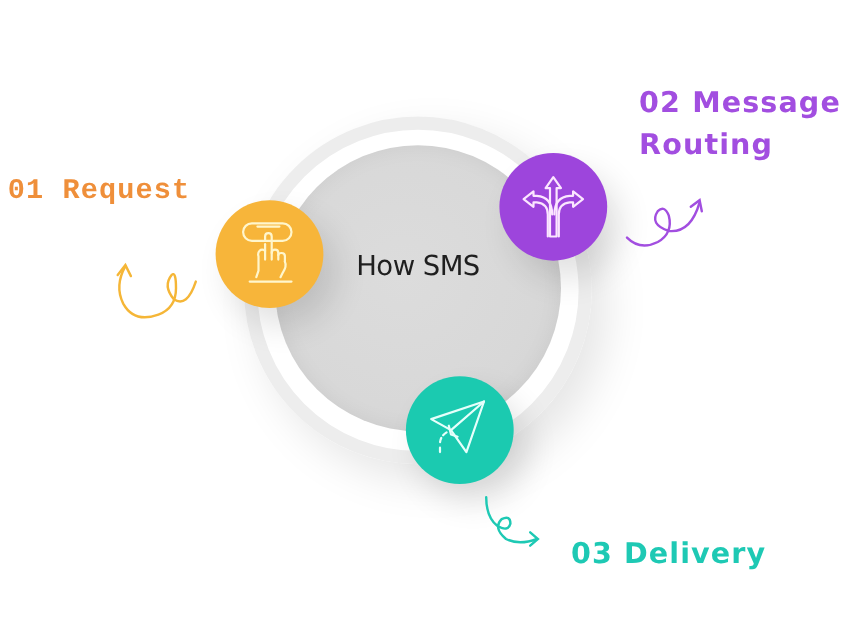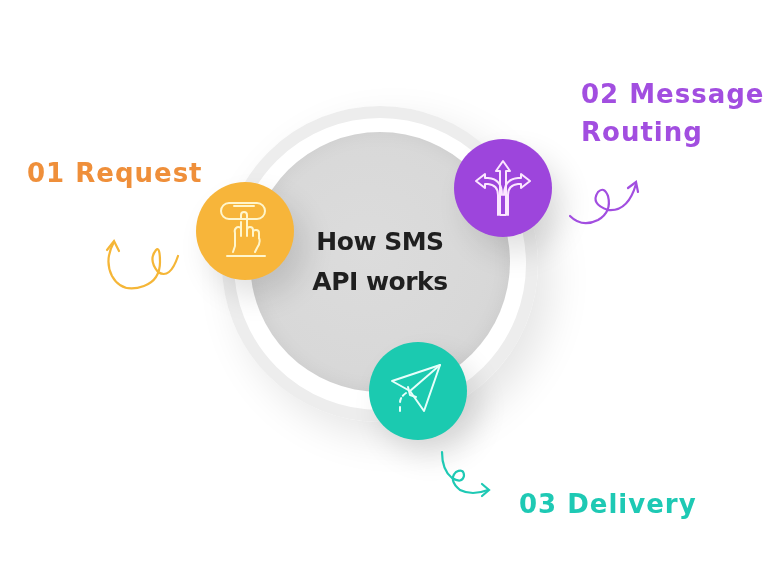--- a/index.html
+++ b/index.html
@@ -34,21 +34,21 @@
       width: 260px; height: 260px;
       border-radius: 50%;
       background: radial-gradient(circle at 45% 45%, #dcdcdc 0%, #d8d8d8 60%, #d2d2d2 100%);
       box-shadow: inset 0 0 20px rgba(0,0,0,0.05);
     }
     .hub-title {
       position: absolute;
       left: 280px; top: 222px;
       width: 200px;
       text-align: center;
-      font-weight: bold;
+      font-weight: normal;
       font-size: 25px;
       line-height: 40px;
       color: #1f1f1f;
       letter-spacing: -0.5px;
     }
     .step-circle {
       position: absolute;
       width: 98px; height: 98px;
       border-radius: 50%;
       box-shadow: 12px 16px 30px rgba(0,0,0,0.12);
@@ -62,40 +62,39 @@
     .c-delivery { left: 369px; top: 342px; background: #1bcab0; }
 
     .label {
       position: absolute;
       font-weight: bold;
       font-size: 26px;
       line-height: 38px;
       letter-spacing: 1px;
       white-space: nowrap;
     }
-    .l-request  { left: 27px;   top: 154px; }
+    .l-request  { left: 7px;   top: 154px; font-family: Liberation Mono, monospace; }
     .l-routing  { left: 581px; top: 75px; width: 190px; white-space: normal; }
     .l-delivery { left: 519px; top: 441px; margin-top: 44px; }
 
     .squiggle { position: absolute; overflow: visible; }
     .s-request  { left: 100px; top: 236px; }
     .s-routing  { left: 566px; top: 176px; }
     .s-delivery { left: 436px; top: 448px; }
   </style>
 </head>
 <body>
 
 <div class="stage">
 
   <div class="ring"></div>
   <div class="hub"></div>
 
   <div class="hub-title">
     <div>How SMS</div>
-    <div>API works</div>
   </div>
 
   <div class="step-circle c-request">
     <svg width="56" height="62" viewBox="0 0 56 62" fill="none" stroke="#fff6cc" stroke-width="2" stroke-linecap="round" stroke-linejoin="round">
       <rect x="4" y="3" width="44" height="16" rx="8"></rect>
       <line x1="17" y1="6" x2="37" y2="6"></line>
       <path d="M24 19 L24 15 Q24 12 27 12 Q30 12 30 15 L30 36"></path>
       <path d="M24 22 L24 36"></path>
       <path d="M30 30 Q30 27 33 27 Q36 27 36 30 L36 36"></path>
       <path d="M36 32 Q36 30 39 30 Q42 30 42 33 L42 38"></path>

